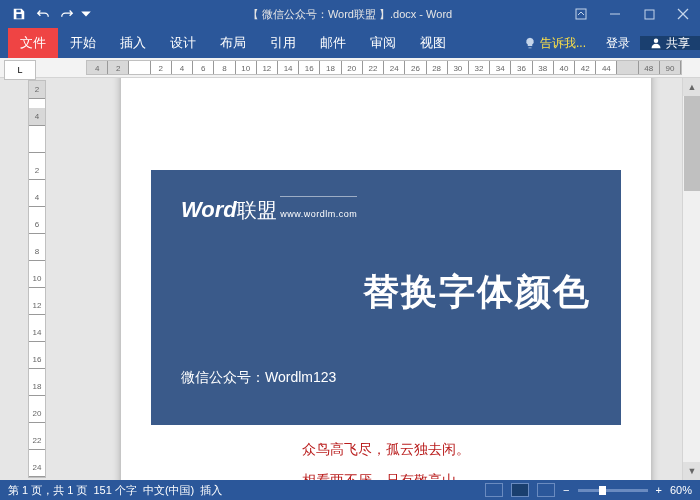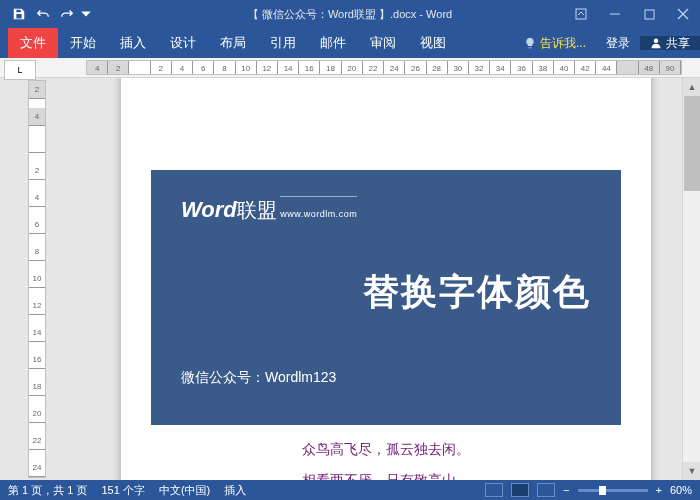--- a/index.html
+++ b/index.html
@@ -28,27 +28,27 @@
 .vtick{position:absolute;left:0;right:0;text-align:center;font-size:8px;color:#666;border-bottom:1px solid #999;height:18px;line-height:18px}
 .vtick.dark{background:#d8d8d8}
 .canvas{flex:1;overflow:hidden;position:relative;padding:0 18px 0 44px}
 .page{background:#fff;width:530px;margin:0 auto;box-shadow:0 2px 8px rgba(0,0,0,0.3);position:relative;top:-28px;height:540px}
 .banner{background:#3a5a8a;margin:0 30px;padding:24px 30px 24px 30px;color:#fff;position:relative;top:120px;height:255px}
 .logo-text{font-size:22px;font-weight:bold;font-style:italic}
 .logo-cn{font-size:20px;font-weight:normal}
 .logo-url{font-size:9px;border-top:1px solid rgba(255,255,255,0.5);display:inline-block;padding-top:12px;margin-top:2px;letter-spacing:0.5px}
 .banner-main{font-size:36px;font-weight:bold;text-align:right;margin-top:44px;letter-spacing:2px}
 .banner-sub{font-size:14px;margin-top:52px}
-.body-text{text-align:center;font-size:14px;line-height:2;margin-top:130px;color:#701a75}
+.body-text{text-align:center;font-size:14px;line-height:2;margin-top:130px;color:#b91c1c}
 .body-text p{margin:3px 0}
 .scrollbar-v{position:absolute;right:0;top:0;width:18px;height:100%;background:#f0f0f0;border-left:1px solid #d4d4d4}
 .sb-btn{width:18px;height:18px;background:#e0e0e0;display:flex;align-items:center;justify-content:center;font-size:9px;color:#666;cursor:pointer}
 .sb-thumb{position:absolute;top:18px;width:16px;left:1px;height:95px;background:#c0c0c0;cursor:pointer}
 .sb-btn.bot{position:absolute;bottom:0}
-.statusbar{height:20px;background:#2b579a;display:flex;align-items:center;color:#fff;font-size:11px;padding:0 8px;gap:14px}
+.statusbar{height:20px;background:#2b579a;display:flex;align-items:center;color:#fff;font-size:11px;padding:0 8px;gap:6px}
 .status-item{cursor:pointer}
 .status-right{margin-left:auto;display:flex;align-items:center;gap:8px}
 .view-btn{width:18px;height:14px;border:1px solid #6a8bc0;cursor:pointer}
 .zoom-slider{width:70px;height:3px;background:#6a8bc0;position:relative;cursor:pointer}
 .zoom-thumb{position:absolute;left:30%;top:-3px;width:7px;height:9px;background:#fff}
 .lightbulb{width:12px;height:12px;fill:#c5d5ea}
 </style>
 </head>
 <body>
 

